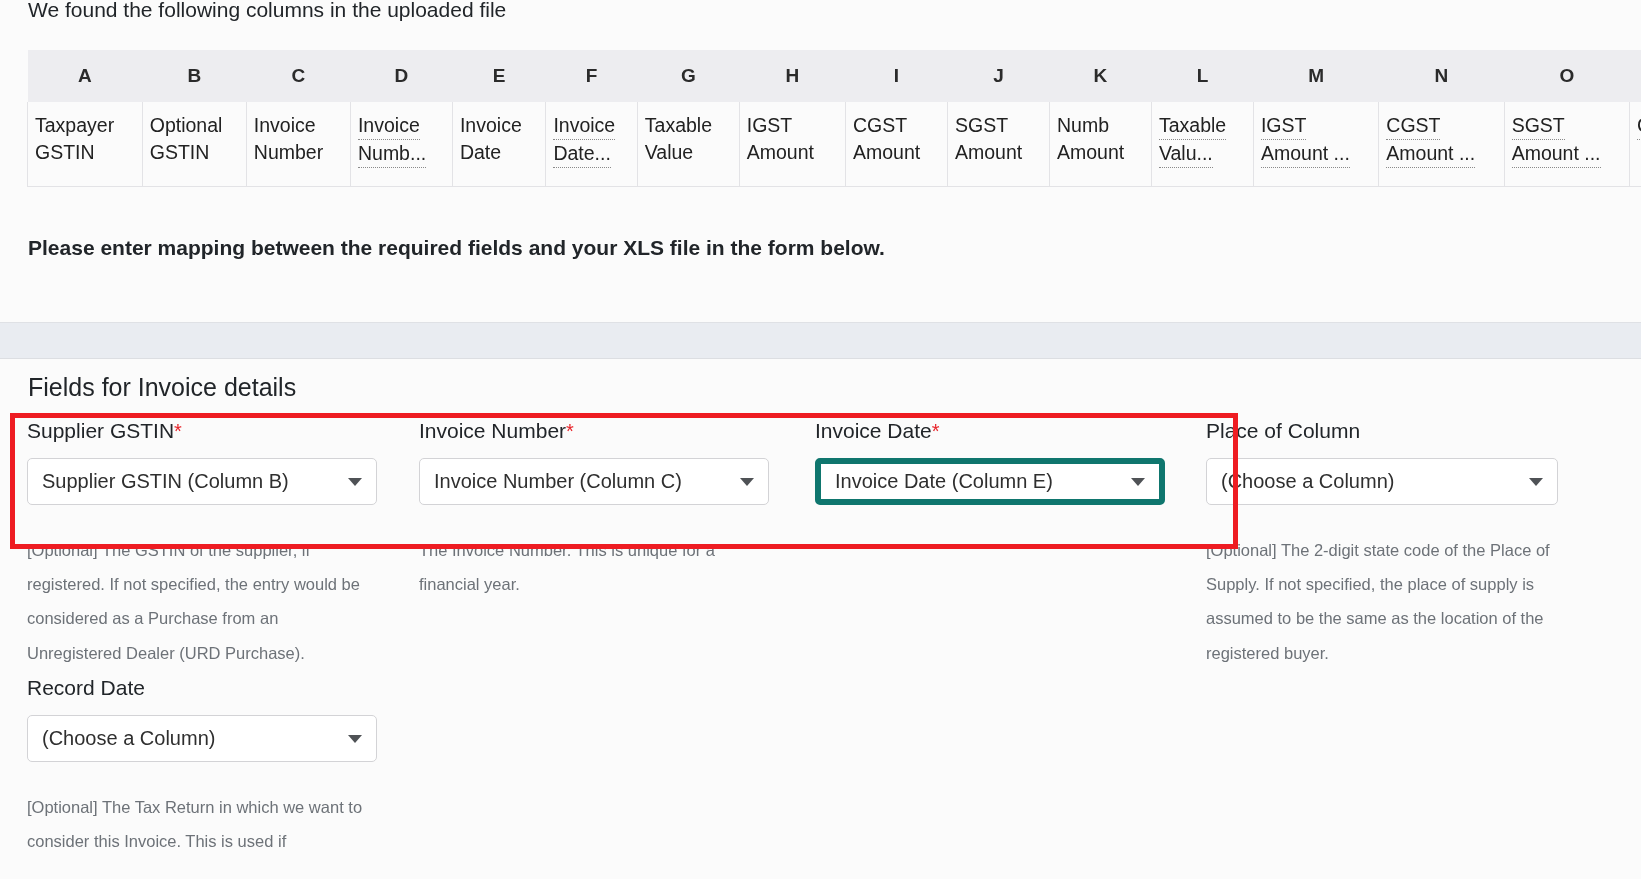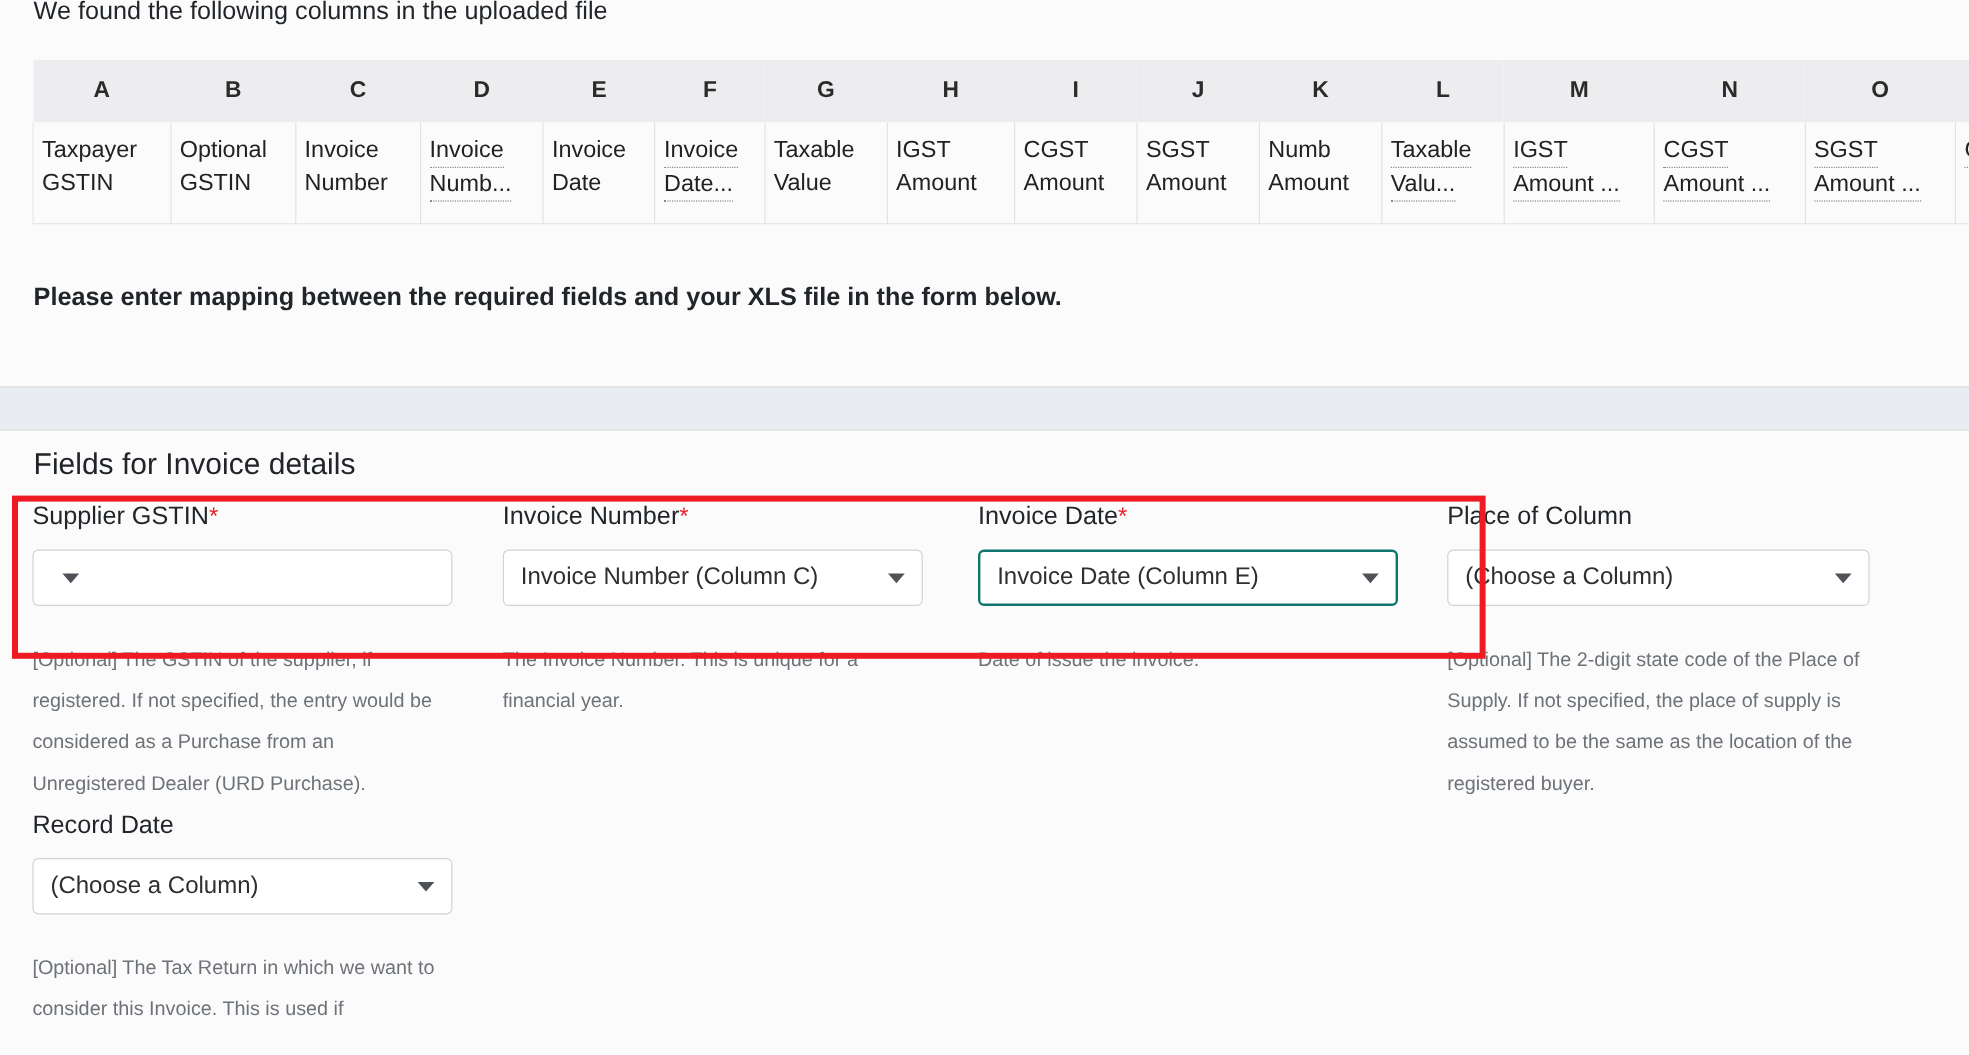--- a/index.html
+++ b/index.html
@@ -177,21 +177,21 @@
     background: #ffffff;
     border: 1px solid #d3d3d6;
     border-radius: 5px;
     box-sizing: border-box;
     display: flex;
     align-items: center;
     padding: 0 14px;
     cursor: pointer;
   }
   .select-box.focused {
-    border: 2px solid #0f766e;
+    border: 6px solid #0f766e;
     gap: 37px;
   }
   .select-value {
     font-size: 20px;
     color: #2f2f2f;
     flex: 1;
     white-space: nowrap;
     overflow: hidden;
     text-overflow: ellipsis;
   }
@@ -347,20 +347,21 @@
 
     <div class="section-title">Fields for Invoice details</div>
 
     <div class="fields-grid">
 
       <div class="field" id="f-supplier">
         <div class="field-label">
           <span>Supplier GSTIN</span><span class="req-star">*</span>
         </div>
         <div class="select-box">
+          <span class="select-value">Supplier GSTIN (Column B)</span>
           <span class="caret"></span>
         </div>
         <div class="help-text">[Optional] The GSTIN of the supplier, if registered. If not specified, the entry would be considered as a Purchase from an Unregistered Dealer (URD Purchase).</div>
       </div>
 
       <div class="field" id="f-invnum">
         <div class="field-label">
           <span>Invoice Number</span><span class="req-star">*</span>
         </div>
         <div class="select-box">
@@ -371,21 +372,20 @@
       </div>
 
       <div class="field" id="f-invdate">
         <div class="field-label">
           <span>Invoice Date</span><span class="req-star">*</span>
         </div>
         <div class="select-box focused">
           <span class="select-value">Invoice Date (Column E)</span>
           <span class="caret"></span>
         </div>
-        <div class="help-text">Date of issue the invoice.</div>
       </div>
 
       <div class="field" id="f-pos">
         <div class="field-label">
           <span>Place of Column</span>
         </div>
         <div class="select-box">
           <span class="select-value">(Choose a Column)</span>
           <span class="caret"></span>
         </div>

